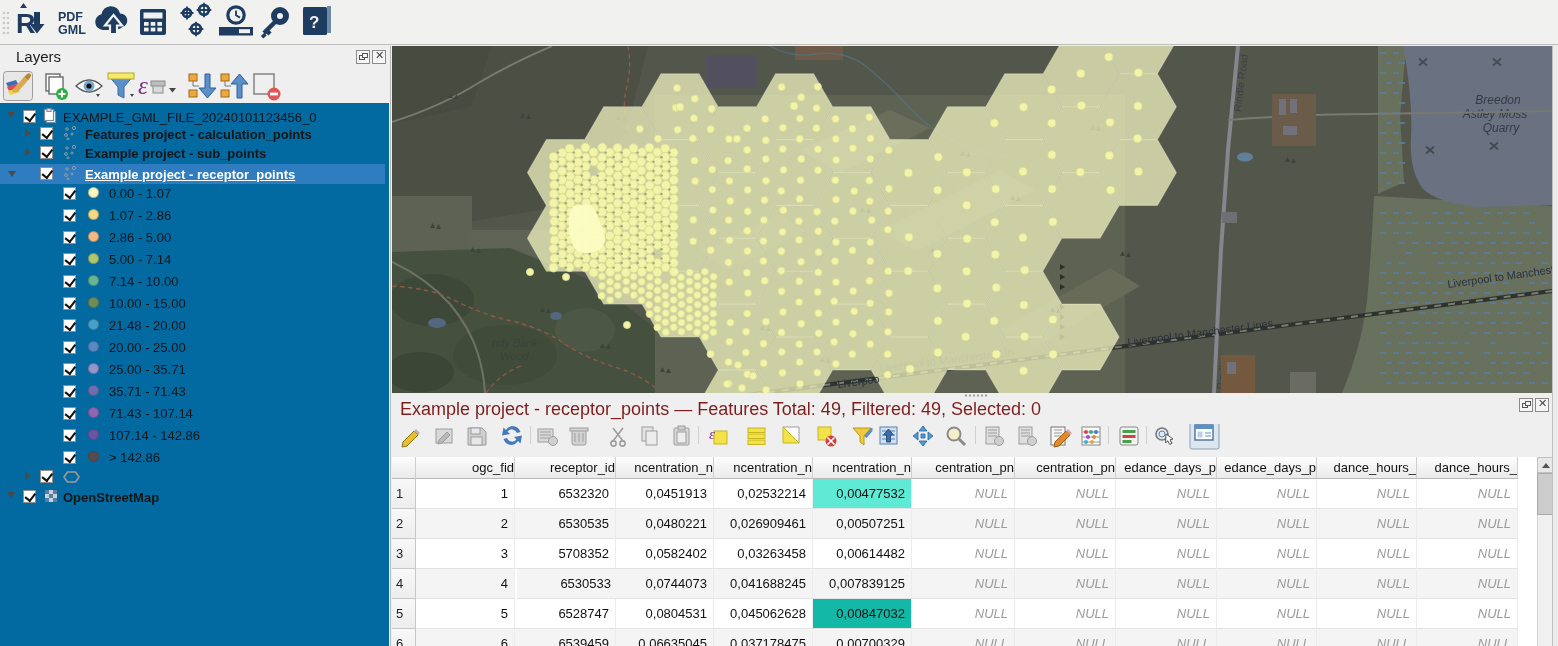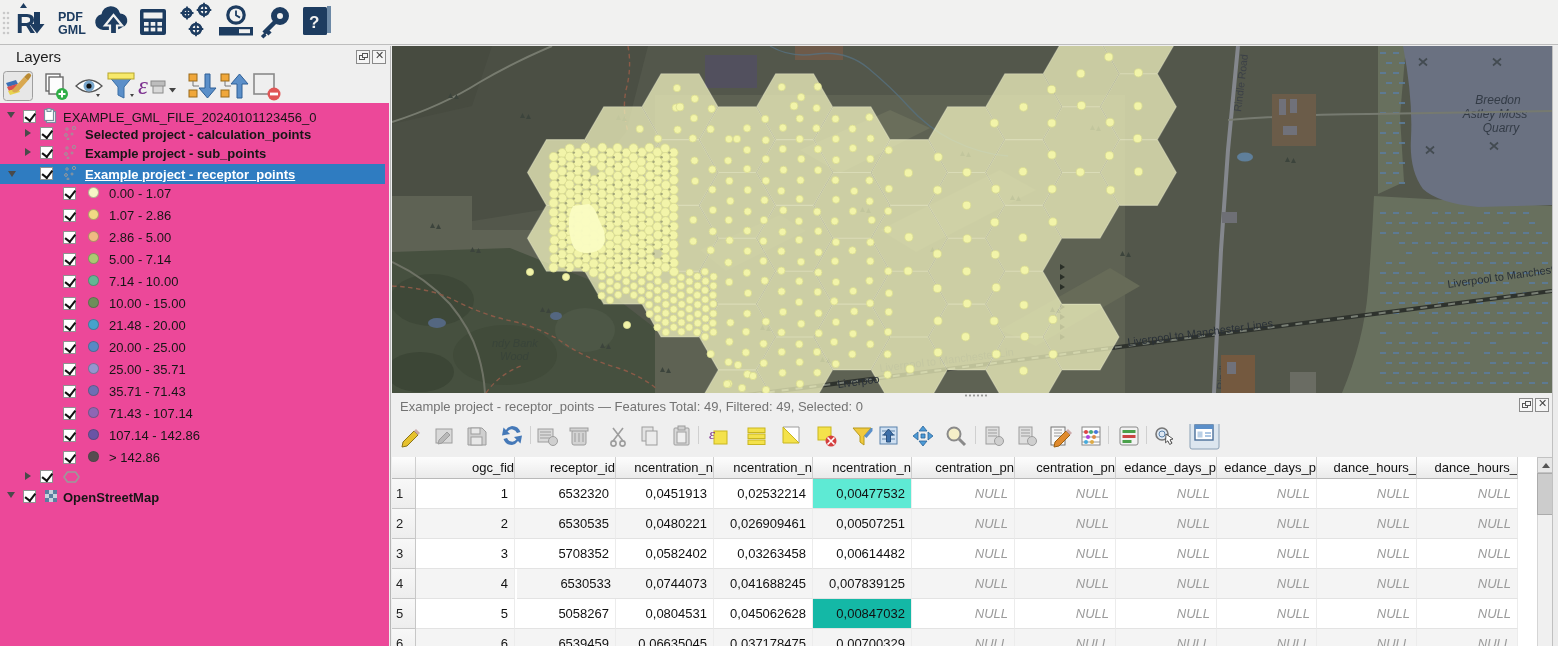--- a/index.html
+++ b/index.html
@@ -1,32 +1,32 @@
 <!DOCTYPE html>
 <html><head><meta charset="utf-8"><style>
 *{margin:0;padding:0;box-sizing:border-box}
 html,body{width:1558px;height:646px;overflow:hidden}
 body{font-family:"Liberation Sans",sans-serif;background:#efefef;position:relative}
 .abs{position:absolute}
 .topbar{left:0;top:0;width:1558px;height:45px;background:#f1f1f0;border-bottom:1px solid #bdbdbd}
 .leftpanel{left:0;top:46px;width:391px;height:600px;background:#efefef;border-right:1px solid #b6b6b6}
 .ltitle{left:16px;top:48px;font-size:15px;color:#1d1d1d}
-.tree{left:0;top:103px;width:389px;height:543px;background:#ec4899}
+.tree{left:0;top:103px;width:389px;height:543px;background:#0369a1}
 .row{position:absolute;height:20px;font-size:13px;color:#161616;white-space:nowrap}
 .b{font-weight:bold}
 .cb{position:absolute;width:13px;height:13px;background:#fff;border:1px solid #919191}
 .cb:after{content:"";position:absolute;left:3px;top:0px;width:4.5px;height:7.5px;border:solid #111;border-width:0 2px 2px 0;transform:rotate(38deg)}
 .arr{position:absolute;width:0;height:0}
 .arr.d{border-left:4.5px solid transparent;border-right:4.5px solid transparent;border-top:6px solid #4a4a4a}
 .arr.r{border-top:4.5px solid transparent;border-bottom:4.5px solid transparent;border-left:6px solid #4a4a4a}
 .sw{position:absolute;width:11px;height:11px;border-radius:50%;border:1px solid rgba(60,60,60,.35)}
 .selrow{position:absolute;left:0;top:61px;width:385px;height:20px;background:#2f7cc1}
 .mapwrap{left:392px;top:46px;width:1160px;height:315px;background:#53574b}
 .botpanel{left:392px;top:393px;width:1160px;height:253px;background:#efefef}
-.btitle{position:absolute;left:8px;top:6px;font-size:13px;color:#737373}
+.btitle{position:absolute;left:8px;top:6px;font-size:18px;color:#7f1d1d}
 .wbtn{position:absolute;width:14px;height:14px;border:1px solid #8a8a8a;background:#f5f5f5}
 .tbl{position:absolute;left:0;top:64px;width:1146px;height:189px;background:#fff;font-size:13px}
 .hcell{position:absolute;top:0;height:22px;background:linear-gradient(#fdfdfd,#eaeaea);border-right:1px solid #cfcfcf;border-bottom:1px solid #b9b9b9;text-align:right;color:#111;line-height:22px;overflow:hidden}
 .rnum{position:absolute;left:0;width:24px;height:30px;background:linear-gradient(#f8f8f8,#ededed);border-right:1px solid #c7c7c7;border-bottom:1px solid #c7c7c7;font-size:13px;color:#222;line-height:30px;padding-left:4px}
 .cell{position:absolute;height:30px;line-height:30px;text-align:right;padding-right:6px;color:#111;border-bottom:1px solid #e3e3e3;border-right:1px solid #ececec;overflow:hidden}
 .nullc{color:#9b9b9b;font-style:italic}
 .sbar{position:absolute;left:1145px;top:64px;width:16px;height:189px;background:#f0f0f0;border-left:1px solid #d5d5d5}
 .edge{left:1552px;top:46px;width:6px;height:600px;background:#ececec;border-left:1px solid #c0c0c0}
 </style></head>
 <body>
@@ -150,21 +150,21 @@
     <span class="cb" style="left:40px;top:24px"></span>
     <svg class="abs" style="left:64px;top:23px" width="14" height="14">
       <g fill="none" stroke="#9a9a9a">
         <circle cx="3" cy="3" r="1.2"></circle>
         <circle cx="10" cy="2" r="1.6"></circle>
         <circle cx="2" cy="9" r="1.4"></circle>
         <circle cx="8" cy="8" r="1"></circle>
         <circle cx="4" cy="13" r="1"></circle>
       </g>
     </svg>
-    <div class="row b" style="left:85px;top:24px">Selected project - calculation_points</div>
+    <div class="row b" style="left:85px;top:24px">Features project - calculation_points</div>
     <span class="arr r" style="left:25px;top:45px"></span>
     <span class="cb" style="left:40px;top:43px"></span>
     <svg class="abs" style="left:64px;top:42px" width="14" height="14">
       <g fill="none" stroke="#9a9a9a">
         <circle cx="3" cy="3" r="1.2"></circle>
         <circle cx="10" cy="2" r="1.6"></circle>
         <circle cx="2" cy="9" r="1.4"></circle>
         <circle cx="8" cy="8" r="1"></circle>
         <circle cx="4" cy="13" r="1"></circle>
       </g>
@@ -1390,21 +1390,21 @@
       <div class="cell" style="left:322px;top:112px;width:99px;background:#f4f4f4">0,041688245</div>
       <div class="cell" style="left:421px;top:112px;width:99px;background:#f4f4f4">0,007839125</div>
       <div class="cell nullc" style="left:520px;top:112px;width:103px;background:#f4f4f4">NULL</div>
       <div class="cell nullc" style="left:623px;top:112px;width:101px;background:#f4f4f4">NULL</div>
       <div class="cell nullc" style="left:724px;top:112px;width:101px;background:#f4f4f4">NULL</div>
       <div class="cell nullc" style="left:825px;top:112px;width:100px;background:#f4f4f4">NULL</div>
       <div class="cell nullc" style="left:925px;top:112px;width:100px;background:#f4f4f4">NULL</div>
       <div class="cell nullc" style="left:1025px;top:112px;width:101px;background:#f4f4f4">NULL</div>
       <div class="rnum" style="top:142px">5</div>
       <div class="cell" style="left:24px;top:142px;width:99px;background:#ffffff">5</div>
-      <div class="cell" style="left:123px;top:142px;width:101px;background:#ffffff">5058267</div>
+      <div class="cell" style="left:123px;top:142px;width:101px;background:#ffffff">6528747</div>
       <div class="cell" style="left:224px;top:142px;width:98px;background:#ffffff">0,0804531</div>
       <div class="cell" style="left:322px;top:142px;width:99px;background:#ffffff">0,045062628</div>
       <div class="cell" style="left:421px;top:142px;width:99px;background:#14b8a6">0,00847032</div>
       <div class="cell nullc" style="left:520px;top:142px;width:103px;background:#ffffff">NULL</div>
       <div class="cell nullc" style="left:623px;top:142px;width:101px;background:#ffffff">NULL</div>
       <div class="cell nullc" style="left:724px;top:142px;width:101px;background:#ffffff">NULL</div>
       <div class="cell nullc" style="left:825px;top:142px;width:100px;background:#ffffff">NULL</div>
       <div class="cell nullc" style="left:925px;top:142px;width:100px;background:#ffffff">NULL</div>
       <div class="cell nullc" style="left:1025px;top:142px;width:101px;background:#ffffff">NULL</div>
       <div class="rnum" style="top:172px">6</div>

